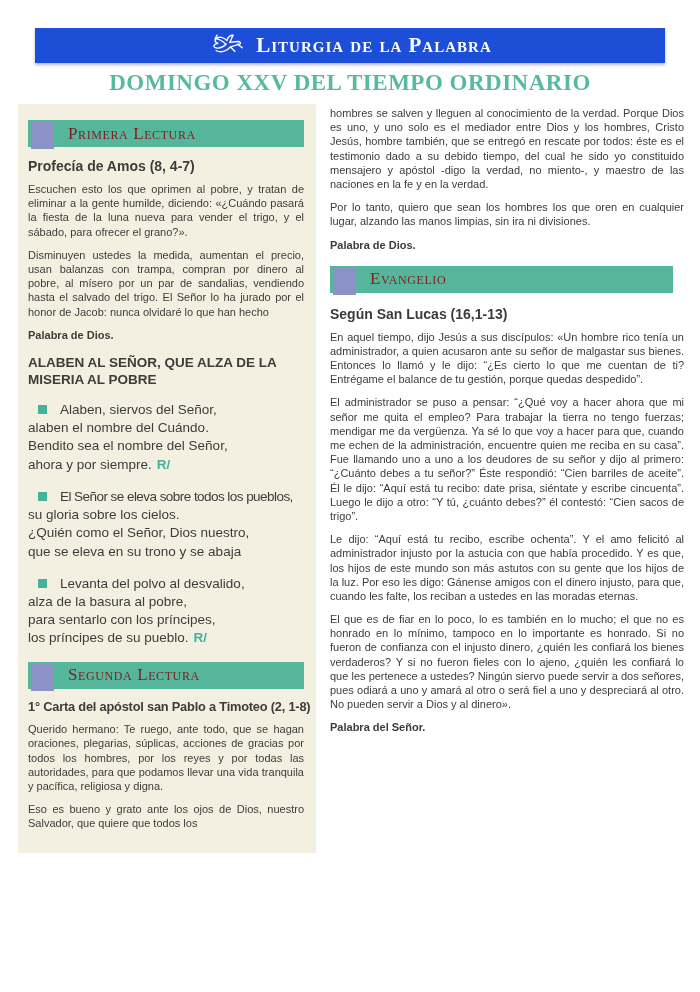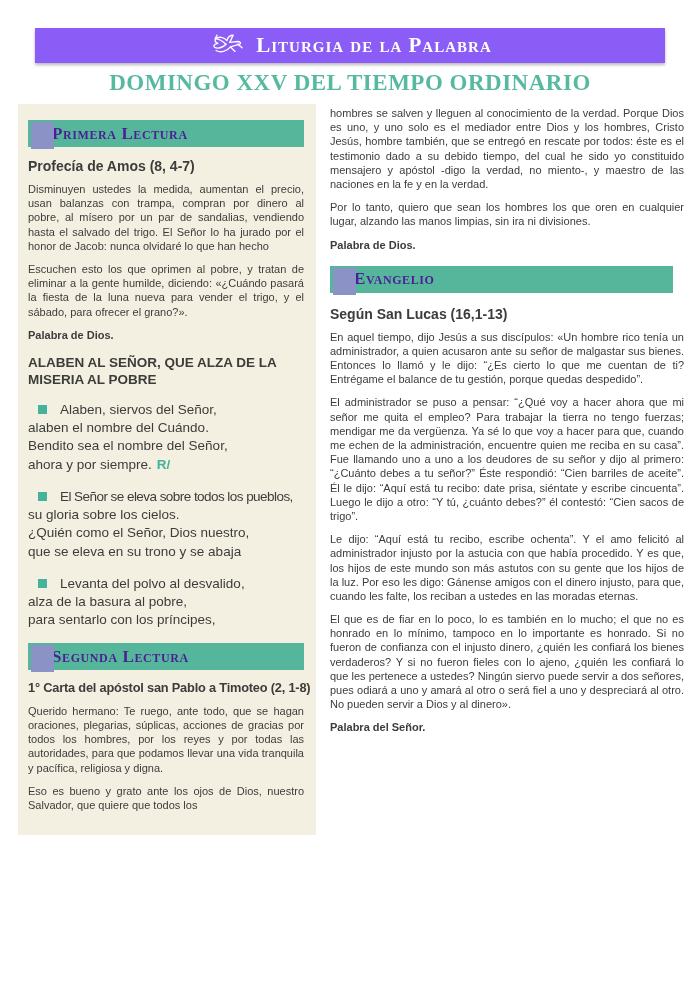--- a/index.html
+++ b/index.html
@@ -1,37 +1,37 @@
 <!DOCTYPE html>
 <html><head>
 <meta charset="utf-8">
 <style>
   html,body{margin:0;padding:0;background:#fff;}
   .page{position:relative;width:700px;height:992px;overflow:hidden;background:#fff;
         font-family:"Liberation Sans","DejaVu Sans",sans-serif;color:#3c3c3b;}
   
-  .top-banner{margin:28px 35px 0 35px;height:35px;background:#8b5cf6;
+  .top-banner{margin:28px 35px 0 35px;height:35px;background:#1d4ed8;
       display:flex;align-items:center;justify-content:center;gap:12px;
       box-shadow:0 2px 3px rgba(0,0,0,.28);}
   .banner-title{font-family:"Liberation Serif","DejaVu Serif",serif;
       font-variant:small-caps;font-weight:bold;color:#fff;font-size:21px;letter-spacing:1px;}
   .dove{width:36px;height:28px;flex:0 0 auto;}
   .page-title{margin:7px 0 4px 0;text-align:center;
       font-family:"Liberation Serif","DejaVu Serif",serif;font-weight:bold;
       color:#57b9a0;font-size:23px;letter-spacing:.5px;}
   
   .columns{display:flex;align-items:stretch;padding:4px 14px 0 18px;gap:10px;}
   .col-left{width:298px;flex:0 0 auto;background:#f4f0e1;padding:10px 12px 14px 10px;box-sizing:border-box;}
   .col-right{flex:1;padding:2px 2px 0 4px;box-sizing:border-box;}
   
   .sec-banner{position:relative;height:27px;background:#56b69c;margin:6px 0 10px 0;
       display:flex;align-items:center;}
   .sec-square{position:absolute;left:3px;top:2px;width:23px;height:27px;background:#8a92c6;}
-  .sec-title{margin-left:24px;font-family:"Liberation Serif","DejaVu Serif",serif;
-      font-variant:small-caps;font-weight:bold;color:#4c1d95;font-size:17px;letter-spacing:.6px;}
+  .sec-title{margin-left:40px;font-family:"Liberation Serif","DejaVu Serif",serif;
+      font-variant:small-caps;font-weight:normal;color:#7f1d1d;font-size:17px;letter-spacing:.6px;}
   .col-right .sec-banner{width:97%;margin:14px 0 12px 0;}
   
   p{margin:0 0 9px 0;font-size:11px;line-height:1.29;text-align:justify;}
   .source{font-weight:bold;font-size:14px;margin:0 0 7px 0;text-align:left;}
   .source.tight{font-size:12.8px;letter-spacing:-.2px;white-space:nowrap;}
   .closing{font-weight:bold;text-align:left;margin:4px 0 10px 0;}
   .refrain{font-weight:bold;font-size:13.5px;line-height:1.3;margin:12px 0 12px 0;text-align:left;}
   
   .verse{margin:0 0 14px 0;font-size:13.5px;line-height:1.35;}
   .vline{text-align:left;}
@@ -61,22 +61,22 @@
 
   <div class="columns">
 
     <div class="col-left">
 
       <div class="sec-banner">
         <span class="sec-square"></span>
         <span class="sec-title">Primera Lectura</span>
       </div>
       <p class="source">Profecía de Amos (8, 4-7)</p>
+      <p>Escuchen esto los que oprimen al pobre, y tratan de eliminar a la gente humilde, diciendo: «¿Cuándo pasará la fiesta de la luna nueva para vender el trigo, y el sábado, para ofrecer el grano?».</p>
       <p>Disminuyen ustedes la medida, aumentan el precio, usan balanzas con trampa, compran por dinero al pobre, al mísero por un par de sandalias, vendiendo hasta el salvado del trigo. El Señor lo ha jurado por el honor de Jacob: nunca olvidaré lo que han hecho</p>
-      <p>Escuchen esto los que oprimen al pobre, y tratan de eliminar a la gente humilde, diciendo: «¿Cuándo pasará la fiesta de la luna nueva para vender el trigo, y el sábado, para ofrecer el grano?».</p>
       <p class="closing">Palabra de Dios.</p>
 
       <p class="refrain">ALABEN AL SEÑOR, QUE ALZA DE LA MISERIA AL POBRE</p>
 
       <div class="verse">
         <div class="vline first"><span class="bullet"></span><span>Alaben, siervos del Señor,</span></div>
         <div class="vline">alaben el nombre del Cuándo.</div>
         <div class="vline">Bendito sea el nombre del Señor,</div>
         <div class="vline"><span>ahora y por siempre.</span><span class="resp">R/</span></div>
       </div>
@@ -85,20 +85,21 @@
         <div class="vline first"><span class="bullet"></span><span class="tightline">El Señor se eleva sobre todos los pueblos,</span></div>
         <div class="vline">su gloria sobre los cielos.</div>
         <div class="vline">¿Quién como el Señor, Dios nuestro,</div>
         <div class="vline">que se eleva en su trono y se abaja</div>
       </div>
 
       <div class="verse">
         <div class="vline first"><span class="bullet"></span><span>Levanta del polvo al desvalido,</span></div>
         <div class="vline">alza de la basura al pobre,</div>
         <div class="vline">para sentarlo con los príncipes,</div>
+        <div class="vline"><span>los príncipes de su pueblo.</span><span class="resp">R/</span></div>
       </div>
 
       <div class="sec-banner">
         <span class="sec-square"></span>
         <span class="sec-title">Segunda Lectura</span>
       </div>
       <p class="source tight">1° Carta del apóstol san Pablo a Timoteo (2, 1-8)</p>
       <p>Querido hermano: Te ruego, ante todo, que se hagan oraciones, plegarias, súplicas, acciones de gracias por todos los hombres, por los reyes y por todas las autoridades, para que podamos llevar una vida tranquila y pacífica, religiosa y digna.</p>
       <p>Eso es bueno y grato ante los ojos de Dios, nuestro Salvador, que quiere que todos los</p>
     </div>

